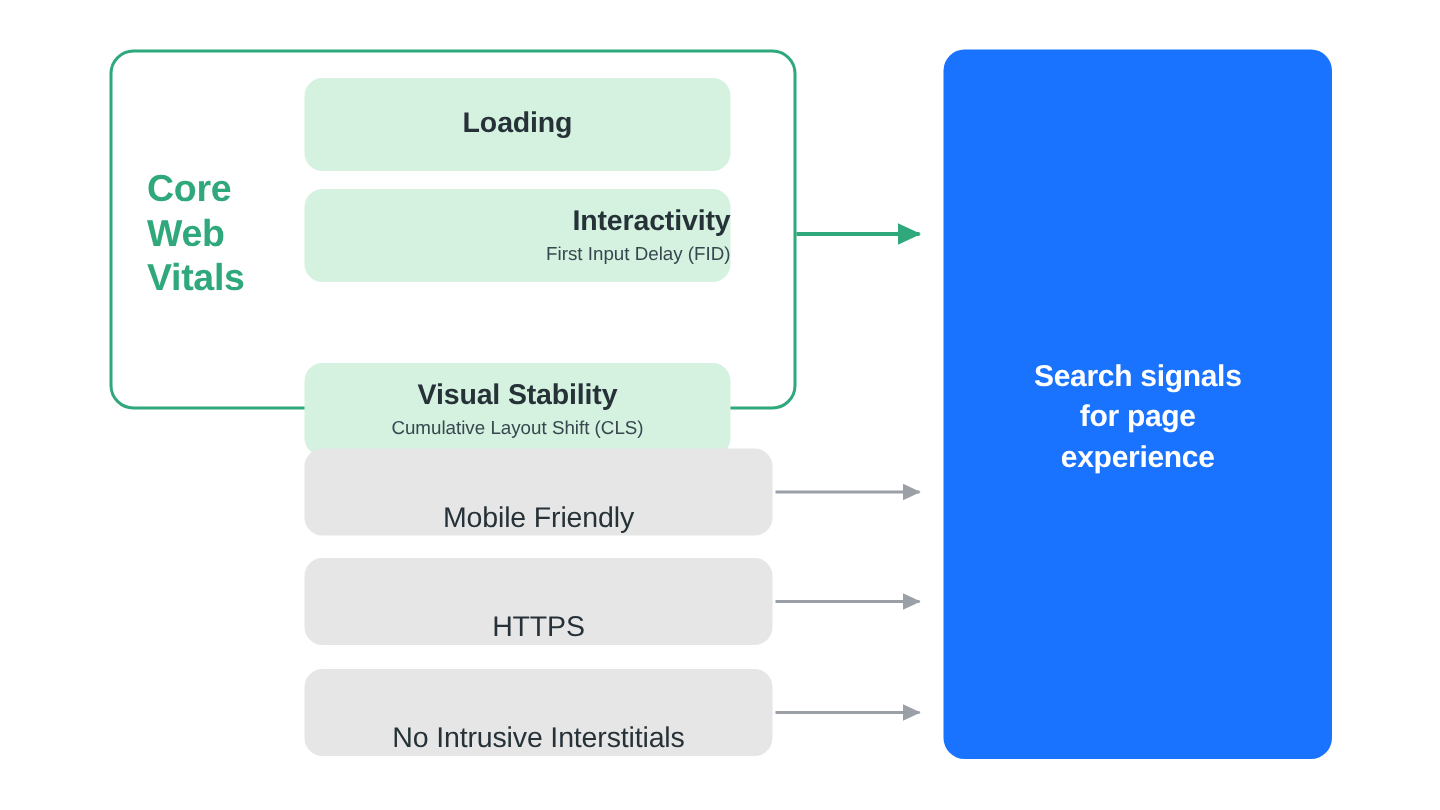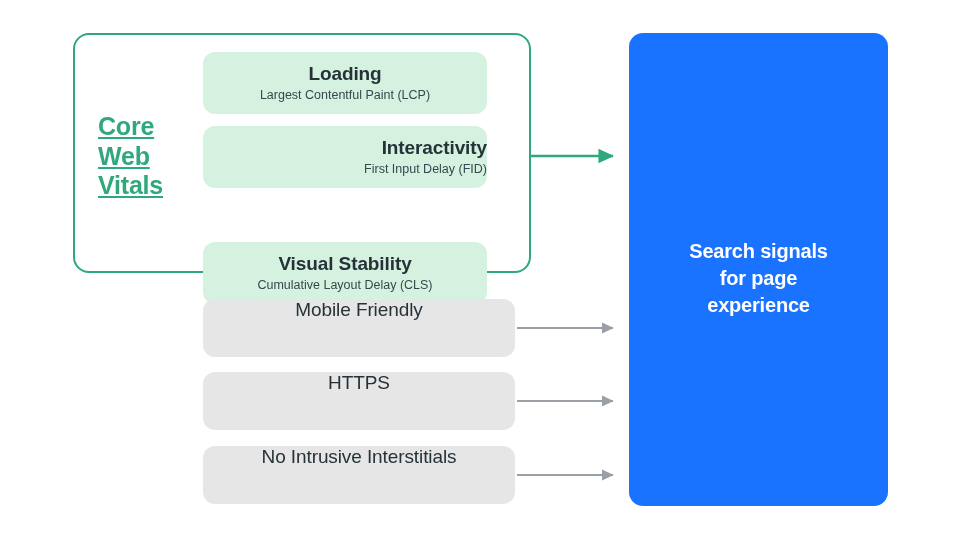--- a/index.html
+++ b/index.html
@@ -78,21 +78,21 @@
 
   
   .gray-card {
     position: absolute;
     left: 203px;
     width: 312px;
     height: 58px;
     background: #e6e6e6;
     border-radius: 12px;
     display: flex;
-    align-items: flex-start;
+    align-items: flex-end;
     justify-content: center;
     box-sizing: border-box;
   }
   .gray-card.g1 { top: 299px; }
   .gray-card.g2 { top: 372px; }
   .gray-card.g3 { top: 446px; }
   .gray-label {
     font-size: 19px;
     font-weight: normal;
     color: #263238;
@@ -134,37 +134,36 @@
     pointer-events: none;
   }
 </style>
 </head>
 <body>
 
 <div id="canvas">
 
   <div class="cwv-group"></div>
 
-  <div class="cwv-label" style="white-space: pre-line; text-decoration: underline;">Core
+  <div class="cwv-label" style="white-space: pre-line;">Core
 Web
 Vitals</div>
 
   <div class="vital-card c1">
     <div class="vital-title">Loading</div>
-    <div class="vital-sub">Largest Contentful Paint (LCP)</div>
   </div>
 
   <div class="vital-card c2">
     <div class="vital-title">Interactivity</div>
     <div class="vital-sub">First Input Delay (FID)</div>
   </div>
 
   <div class="vital-card c3">
     <div class="vital-title">Visual Stability</div>
-    <div class="vital-sub">Cumulative Layout Delay (CLS)</div>
+    <div class="vital-sub">Cumulative Layout Shift (CLS)</div>
   </div>
 
   <div class="gray-card g1">
     <div class="gray-label">Mobile Friendly</div>
   </div>
 
   <div class="gray-card g2">
     <div class="gray-label">HTTPS</div>
   </div>
 

